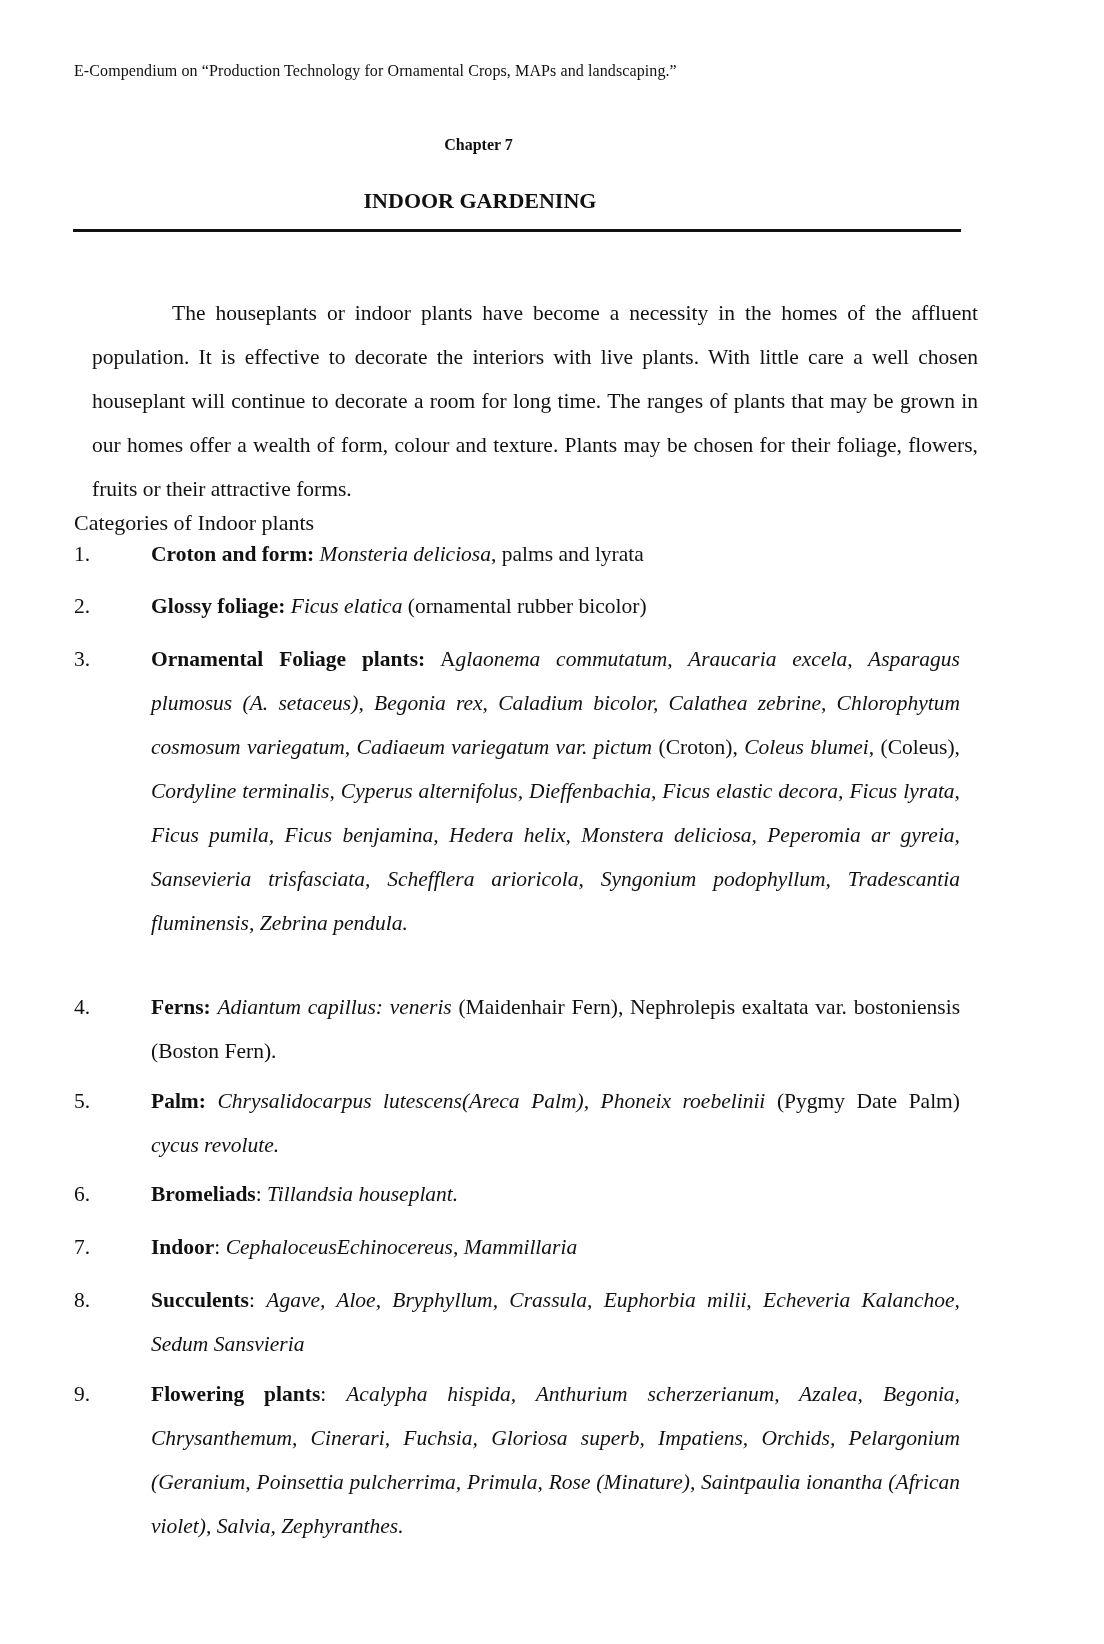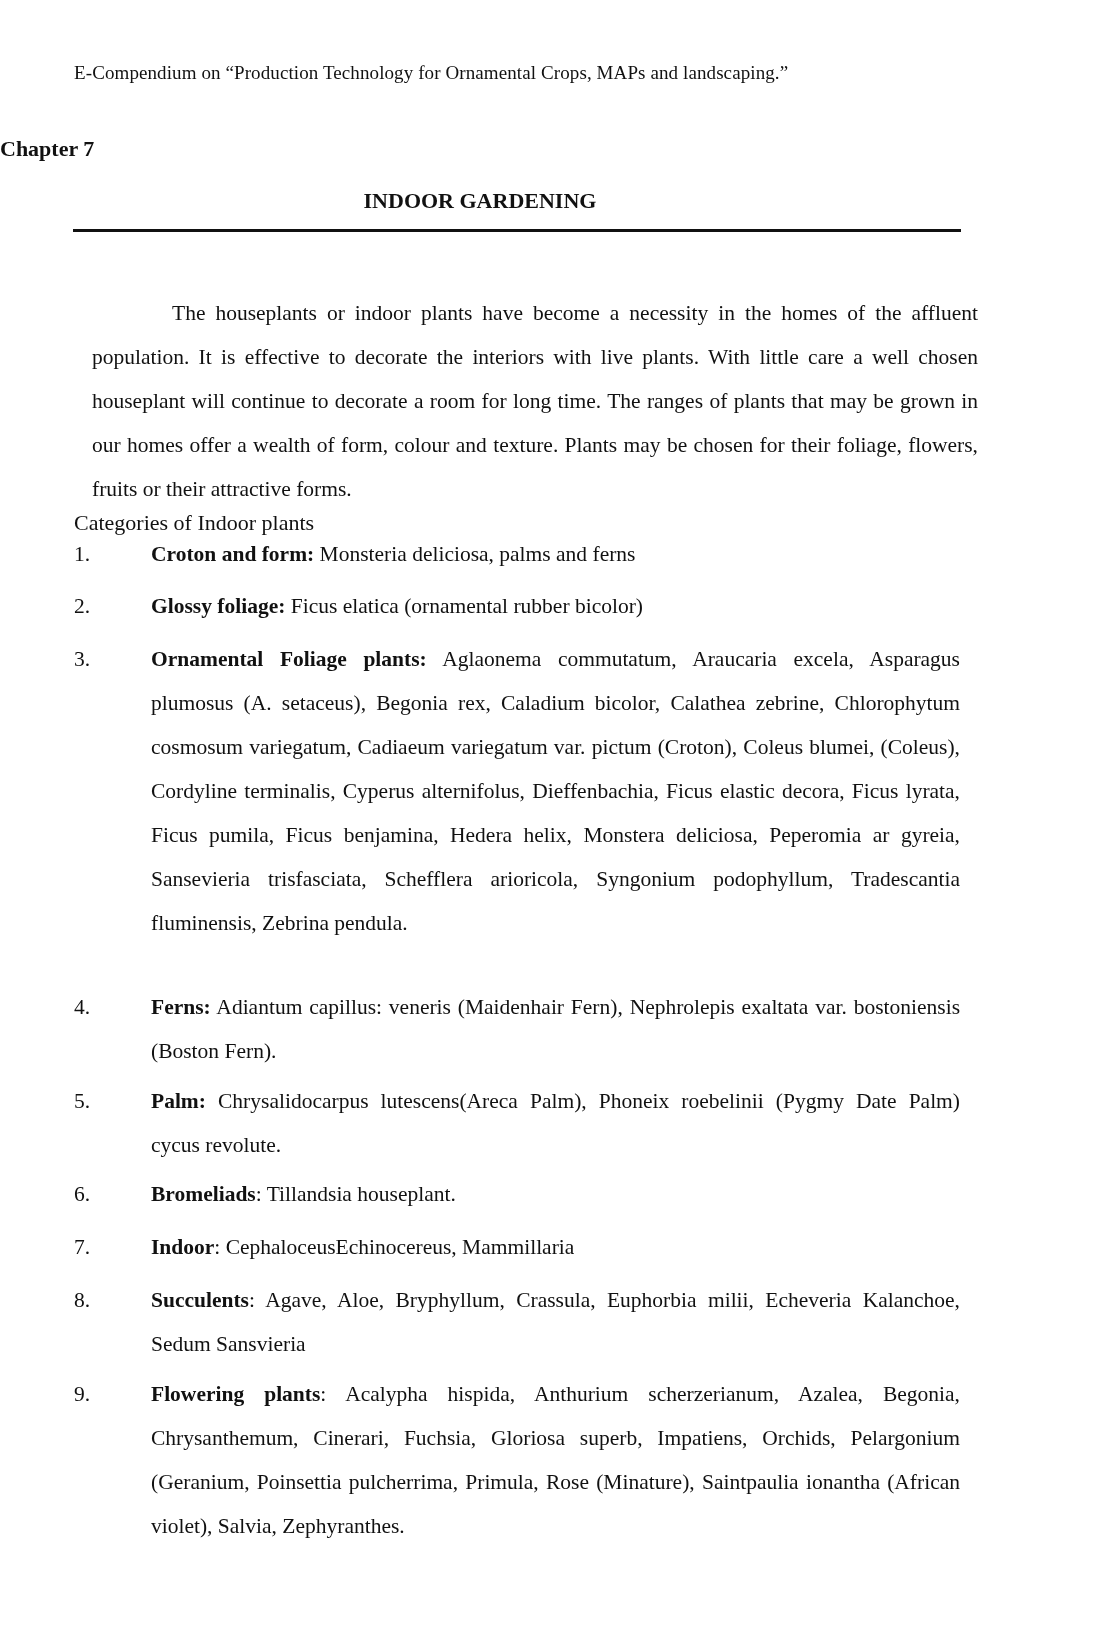--- a/index.html
+++ b/index.html
@@ -2,25 +2,25 @@
 <html><head>
 <meta charset="utf-8">
 <style>
   html, body { margin: 0; padding: 0; background: #ffffff; }
   body {
     width: 1104px; height: 1644px; overflow: hidden; position: relative;
     font-family: "Liberation Serif", serif; color: #111111;
   }
   .running-header {
     position: absolute; left: 74px; top: 62px;
-    font-size: 19px; letter-spacing: 0.1px; white-space: nowrap;
+    font-size: 16px; letter-spacing: 0.1px; white-space: nowrap;
   }
   .chapter {
     position: absolute; left: 0; width: 957px; top: 136px;
-    font-weight: bold; font-size: 22px;
+    text-align: center; font-weight: bold; font-size: 16px;
   }
   .title {
     position: absolute; left: 0; width: 960px; top: 188px;
     text-align: center; font-weight: bold; font-size: 22px;
   }
   .rule {
     position: absolute; left: 73px; width: 888px; top: 229px; height: 3px; background: #111;
   }
   .para {
     position: absolute; left: 74px; width: 886px; top: 273px;
@@ -33,39 +33,39 @@
   }
   .list { position: absolute; left: 74px; width: 886px; top: 0; margin: 0; padding: 0; list-style: none; }
   .item {
     position: absolute; left: 0; width: 886px;
     font-size: 21.5px; line-height: 44px;
   }
   .item .num { position: absolute; left: 0; top: 0; }
   .item .body { margin-left: 77px; text-align: justify; text-align-last: left; }
   .item .label { font-weight: bold; }
   .item .label.it { }
-  .i { }
+  .i { font-style: italic; }
 </style>
 </head>
 <body>
 
 <div class="running-header">E-Compendium on “Production Technology for Ornamental Crops, MAPs and landscaping.”</div>
 
 <div class="chapter">Chapter 7</div>
 <div class="title">INDOOR GARDENING</div>
 <div class="rule"></div>
 
 <p class="para">The houseplants or indoor plants have become a necessity in the homes of the affluent population. It is effective to decorate the interiors with live plants. With little care a well chosen houseplant will continue to decorate a room for long time. The ranges of plants that may be grown in our homes offer a wealth of form, colour and texture. Plants may be chosen for their foliage, flowers, fruits or their attractive forms.</p>
 
 <div class="section-heading">Categories of Indoor plants</div>
 
 <ol class="list" id="cat-list">
     <li class="item" style="top: 532px;">
       <span class="num">1.</span>
-      <div class="body"><span class="label">Croton and form:</span><span> </span><span class="i">Monsteria deliciosa</span><span>, palms and ferns</span></div>
+      <div class="body"><span class="label">Croton and form:</span><span> </span><span class="i">Monsteria deliciosa</span><span>, palms and lyrata</span></div>
     </li>
     <li class="item" style="top: 584px;">
       <span class="num">2.</span>
       <div class="body"><span class="label">Glossy foliage:</span><span> </span><span class="i">Ficus elatica</span><span> (ornamental rubber bicolor)</span></div>
     </li>
     <li class="item" style="top: 637px;">
       <span class="num">3.</span>
       <div class="body"><span class="label">Ornamental Foliage plants:</span><span> A</span><span class="i">glaonema commutatum, Araucaria excela, Asparagus plumosus (A. setaceus), Begonia rex, Caladium bicolor, Calathea zebrine, Chlorophytum cosmosum variegatum, Cadiaeum variegatum var. pictum</span><span> (Croton), </span><span class="i">Coleus blumei,</span><span> (Coleus), </span><span class="i">Cordyline terminalis, Cyperus alternifolus, Dieffenbachia, Ficus elastic decora, Ficus lyrata, Ficus pumila, Ficus benjamina, Hedera helix,  Monstera deliciosa, Peperomia ar gyreia, Sansevieria trisfasciata, Schefflera arioricola, Syngonium podophyllum, Tradescantia fluminensis, Zebrina pendula.</span></div>
     </li>
     <li class="item" style="top: 985px;">

